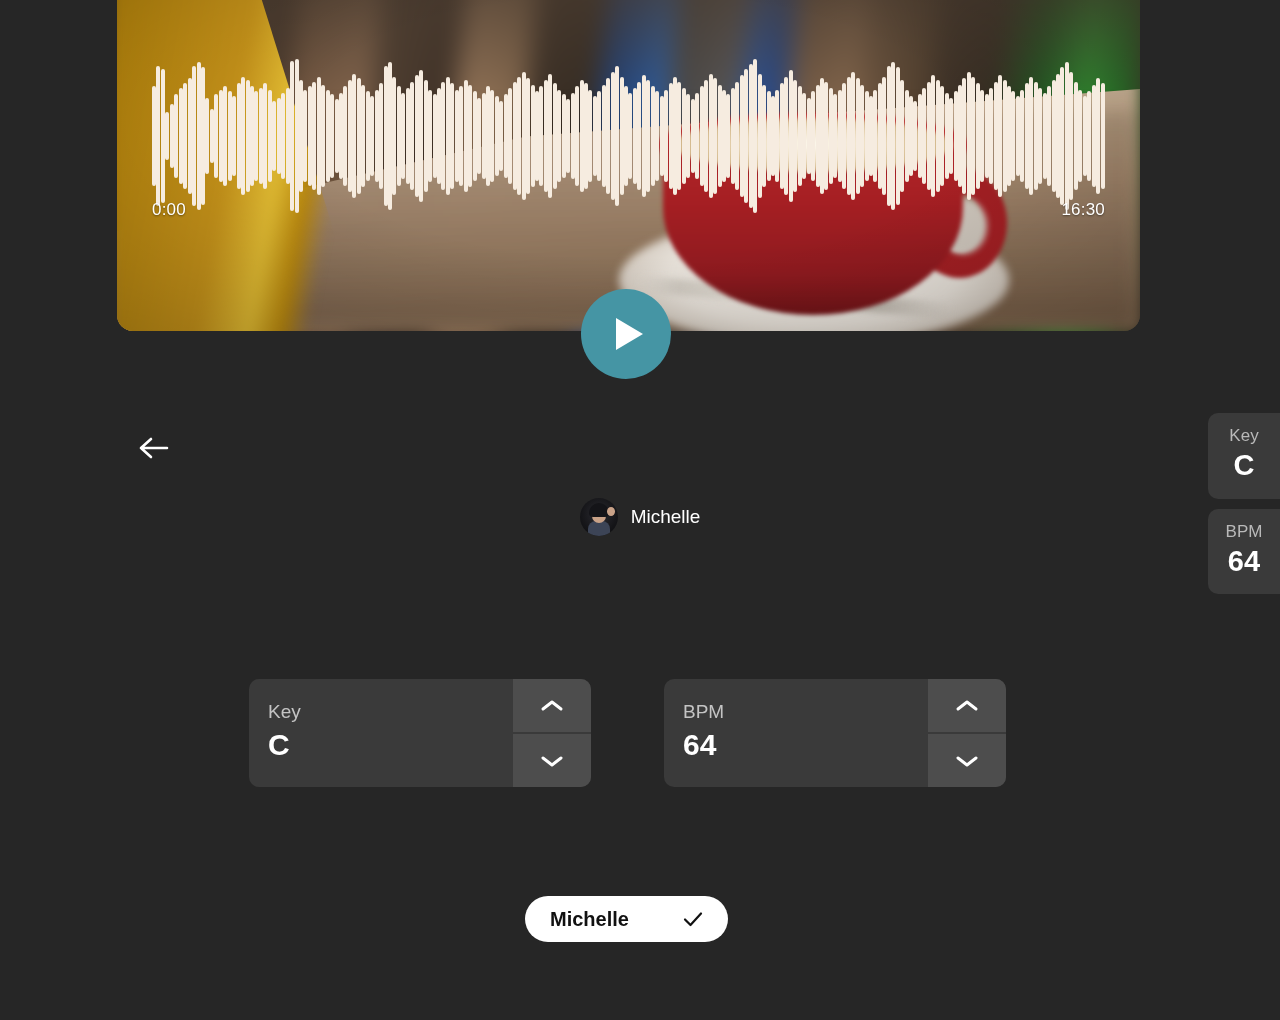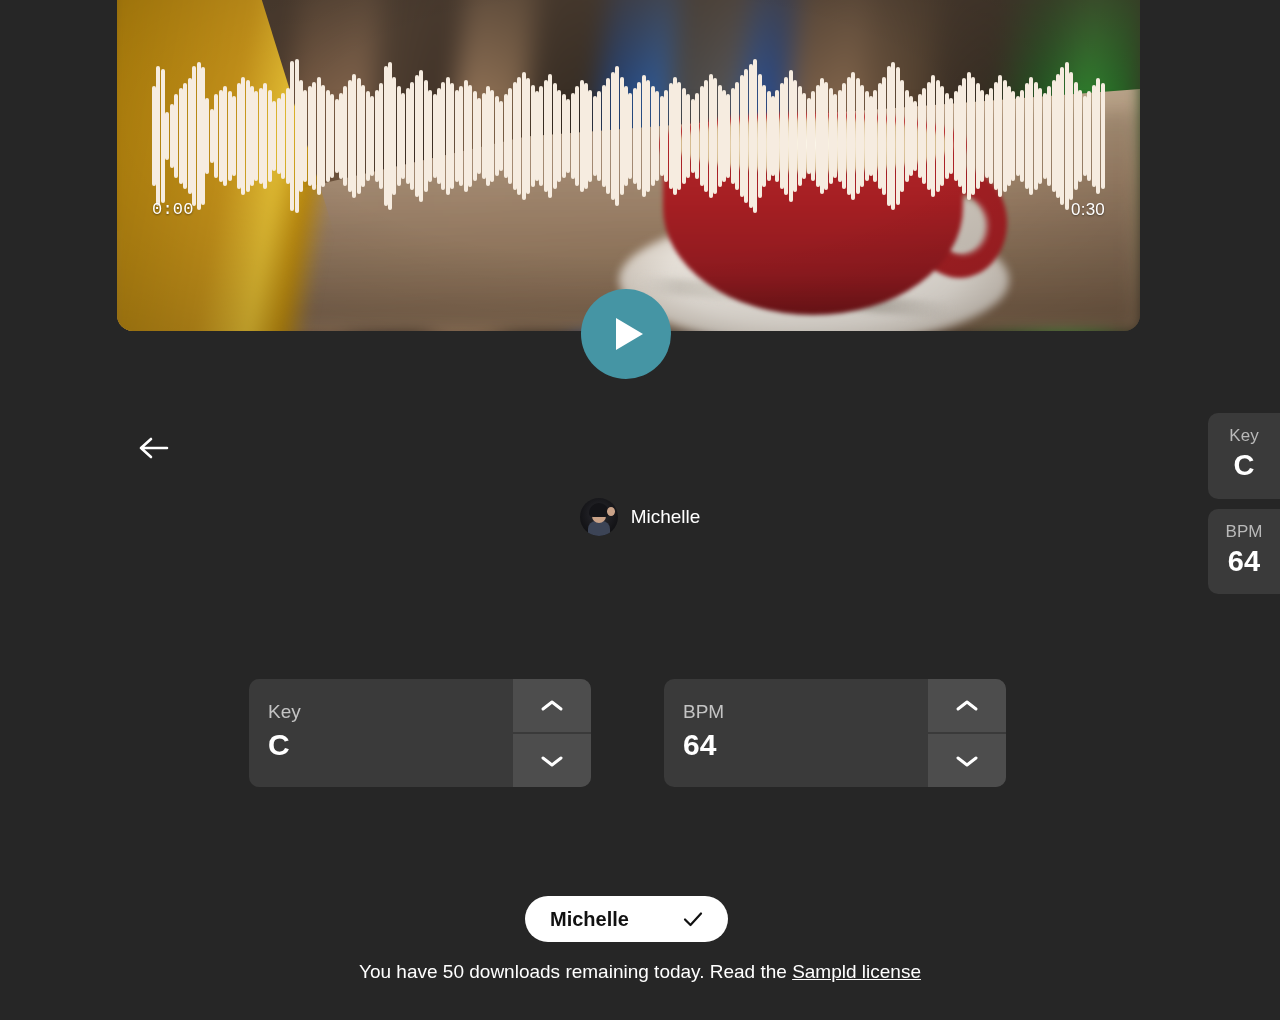--- a/index.html
+++ b/index.html
@@ -126,21 +126,21 @@
     display:flex; align-items:center; justify-content:space-between;
   }
   .wbar { width:4px; background:#f6ece0; border-radius:2px; flex:0 0 auto; }
 
   .time-label {
     position:absolute; top:240px;
     font-size:17px; color:#ffffff;
     letter-spacing:0.2px;
     text-shadow:0 1px 2px rgba(0,0,0,0.45);
   }
-  .time-start { left:35px;font-family:Liberation Mono, monospace; }
+  .time-start { left:35px; }
   .time-end { right:35px; }
 
   
   .play-btn {
     position:absolute; left:581px; top:289px;
     width:90px; height:90px; border-radius:50%;
     background:#4595a4;
     display:flex; align-items:center; justify-content:center;
     cursor:pointer;
     z-index:5;
@@ -460,21 +460,21 @@
         <div class="wbar" style="height: 68%; background: rgb(246, 236, 224);"></div>
         <div class="wbar" style="height: 58%; background: rgb(246, 236, 224);"></div>
         <div class="wbar" style="height: 50%; background: rgb(246, 236, 224);"></div>
         <div class="wbar" style="height: 56%; background: rgb(246, 236, 224);"></div>
         <div class="wbar" style="height: 64%; background: rgb(246, 236, 224);"></div>
         <div class="wbar" style="height: 72%; background: rgb(246, 236, 224);"></div>
         <div class="wbar" style="height: 66%; background: rgb(246, 236, 224);"></div>
       </div>
 
     <div class="time-label time-start">0:00</div>
-    <div class="time-label time-end">0:30</div>
+    <div class="time-label time-end">16:30</div>
   </div>
 
   <div class="play-btn">
     <div class="play-tri"></div>
   </div>
 
   <div class="back-btn">
     <svg width="30" height="26" viewBox="0 0 30 26">
       <path d="M2 13 H28 M2 13 L12 4 M2 13 L12 22" stroke="#ffffff" stroke-width="2.6" fill="none" stroke-linecap="round" stroke-linejoin="round"></path>
     </svg>
@@ -544,17 +544,14 @@
 
   </div>
 
   <div class="confirm-btn">
     <span class="confirm-label">Michelle</span>
     <svg width="22" height="18" viewBox="0 0 22 18">
       <path d="M3 9.5 L8.5 15 L19 3.5" stroke="#111111" stroke-width="2.2" fill="none" stroke-linecap="round" stroke-linejoin="round"></path>
     </svg>
   </div>
 
-  <div class="footer">
-    <span>You have 50 downloads remaining today. Read the </span><span class="footer-link">Sampld license</span>
-  </div>
 
 </div>
 
 </body></html>

